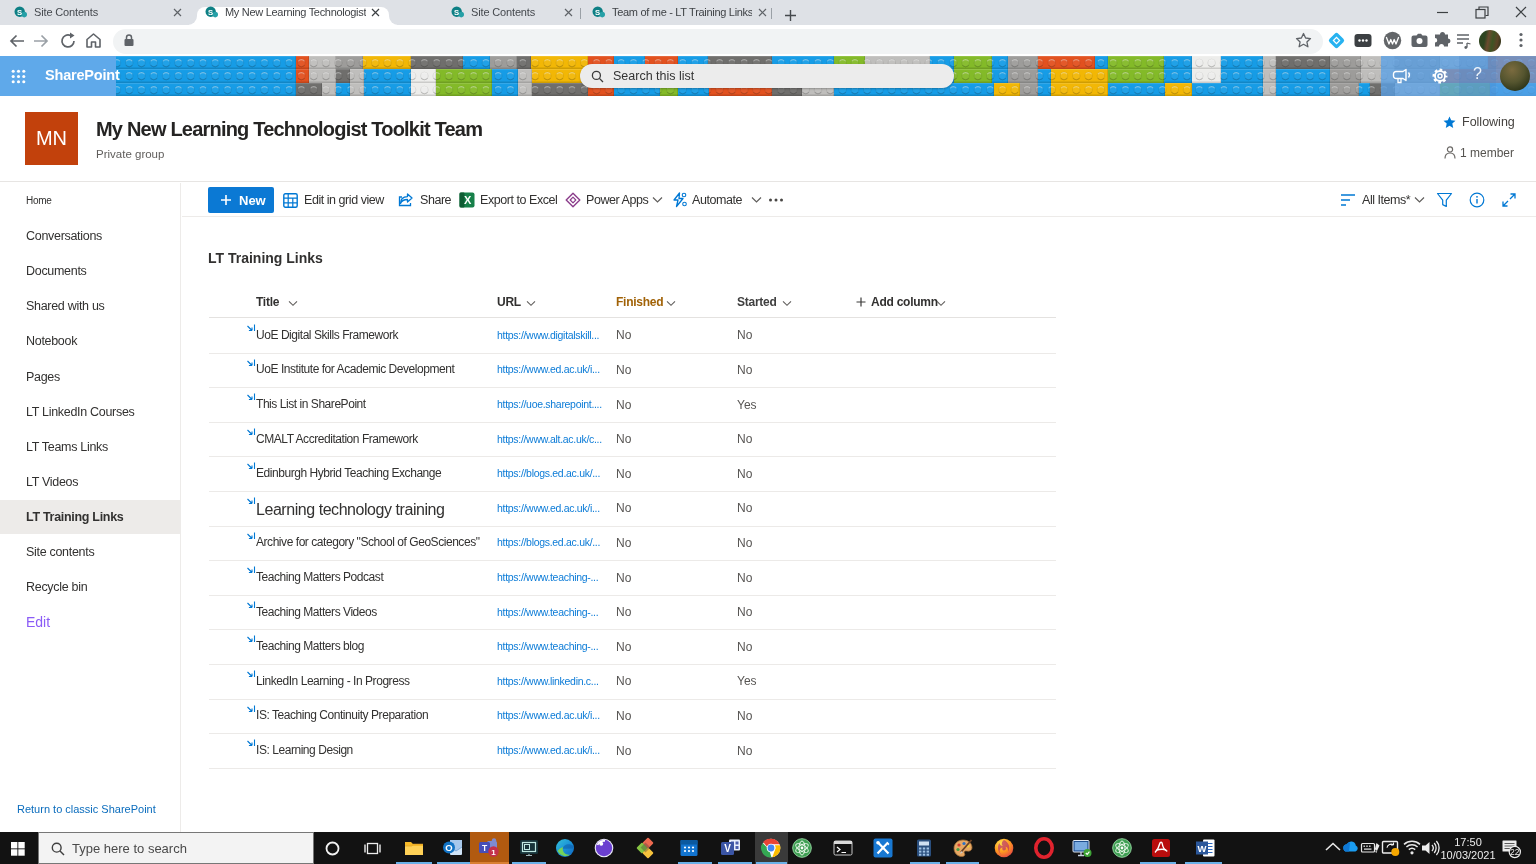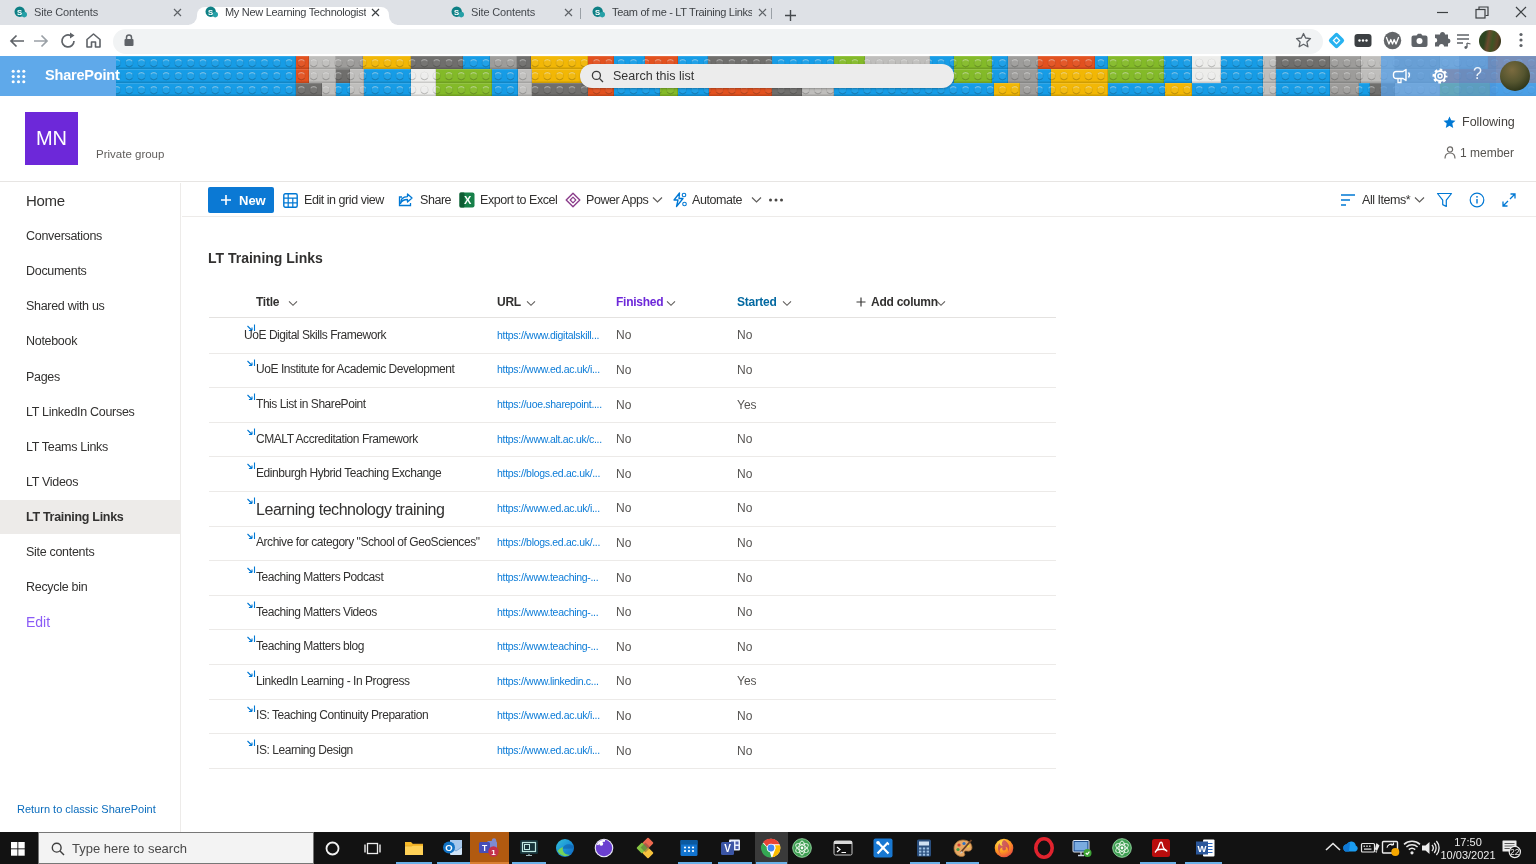--- a/index.html
+++ b/index.html
@@ -955,35 +955,36 @@
           <circle cx="9" cy="9" r="6.2" stroke-width="2.6" stroke-dasharray="2.6 2.27" stroke-dashoffset="1.2"></circle>
           <circle cx="9" cy="9" r="5" stroke-width="1.8"></circle>
           <circle cx="9" cy="9" r="2" stroke-width="1.5"></circle>
         </g>
       </svg>
 <div class="abs" style="left:1473px;top:9px;font-size:16px;color:#eef4fb;font-weight:400">?</div>
 <div class="abs" style="left:1500px;top:5px;width:30px;height:30px;border-radius:50%;background:radial-gradient(circle at 40% 30%,#7b6b3f,#55552f 45%,#2c3318 80%)"></div>
 </div>
 
 <div class="abs" style="left:0;top:96px;width:1536px;height:86px;background:#fff;border-bottom:1px solid #e7e5e3">
-<div class="abs" style="left:25px;top:16px;width:53px;height:53px;background:#6d28d9;color:#fff;font-size:20px;text-align:center;line-height:53px">MN</div>
+<div class="abs" style="left:25px;top:16px;width:53px;height:53px;background:#c2410c;color:#fff;font-size:20px;text-align:center;line-height:53px">MN</div>
+<div class="abs" style="left:96px;top:22px;font-size:20px;font-weight:bold;color:#252423;letter-spacing:-0.8px;white-space:nowrap">My New Learning Technologist Toolkit Team</div>
 <div class="abs" style="left:96px;top:52px;font-size:11.5px;color:#605e5c">Private group</div>
 <svg class="abs" style="left:1443px;top:20px" width="13" height="13" viewBox="0 0 13 13">
         <path d="M6.5 0.5 L8.2 4.3 L12.5 4.8 L9.3 7.6 L10.2 11.9 L6.5 9.7 L2.8 11.9 L3.7 7.6 L0.5 4.8 L4.8 4.3 Z" fill="#0078d4"></path>
       </svg>
 <div class="abs" style="left:1462px;top:19px;font-size:12.5px;color:#45423f">Following</div>
 <svg class="abs" style="left:1444px;top:50px" width="12" height="13" viewBox="0 0 12 13">
         <circle cx="6" cy="3.4" r="2.6" fill="none" stroke="#6b6966" stroke-width="1.2"></circle>
         <path d="M1 12.5 C1 8.8 3 7 6 7 C9 7 11 8.8 11 12.5" fill="none" stroke="#6b6966" stroke-width="1.2"></path>
       </svg>
 <div class="abs" style="left:1460px;top:50px;font-size:12px;color:#55534f">1 member</div>
 </div>
 
 <div class="abs" style="left:0;top:183px;width:181px;height:649px;background:#fff;border-right:1px solid #edebe9">
-<div class="abs" style="left:26px;top:10px;font-size:15px;letter-spacing:-0.3px;font-weight:400;color:#323130;line-height:16px">Home</div>
+<div class="abs" style="left:26px;top:10px;font-size:10px;letter-spacing:-0.3px;font-weight:400;color:#323130;line-height:16px">Home</div>
 <div class="abs" style="left:26px;top:45px;font-size:12.5px;letter-spacing:-0.3px;font-weight:400;color:#323130;line-height:16px">Conversations</div>
 <div class="abs" style="left:26px;top:80px;font-size:12.5px;letter-spacing:-0.3px;font-weight:400;color:#323130;line-height:16px">Documents</div>
 <div class="abs" style="left:26px;top:115px;font-size:12.5px;letter-spacing:-0.3px;font-weight:400;color:#323130;line-height:16px">Shared with us</div>
 <div class="abs" style="left:26px;top:150px;font-size:12.5px;letter-spacing:-0.3px;font-weight:400;color:#323130;line-height:16px">Notebook</div>
 <div class="abs" style="left:26px;top:186px;font-size:12.5px;letter-spacing:-0.3px;font-weight:400;color:#323130;line-height:16px">Pages</div>
 <div class="abs" style="left:26px;top:221px;font-size:12.5px;letter-spacing:-0.3px;font-weight:400;color:#323130;line-height:16px">LT LinkedIn Courses</div>
 <div class="abs" style="left:26px;top:256px;font-size:12.5px;letter-spacing:-0.3px;font-weight:400;color:#323130;line-height:16px">LT Teams Links</div>
 <div class="abs" style="left:26px;top:291px;font-size:12.5px;letter-spacing:-0.3px;font-weight:400;color:#323130;line-height:16px">LT Videos</div>
 <div class="abs" style="left:0;top:317px;width:181px;height:34px;background:#edebe9"></div>
 <div class="abs" style="left:26px;top:326px;font-size:12.5px;letter-spacing:-0.3px;font-weight:600;color:#323130;line-height:16px">LT Training Links</div>
@@ -1058,40 +1059,40 @@
 </div>
 <div class="abs" style="left:208px;top:250px;font-size:14px;font-weight:bold;color:#323130">LT Training Links</div>
 <div class="abs" style="left:256px;top:295px;font-size:12px;letter-spacing:-0.25px;font-weight:600;color:#323130">Title</div>
 <svg class="abs" style="left:288px;top:300px" width="10" height="7" viewBox="0 0 10 7">
       <path d="M1 1.3 L5 5.3 L9 1.3" stroke="#605e5c" stroke-width="1.1" fill="none"></path>
     </svg>
 <div class="abs" style="left:497px;top:295px;font-size:12px;letter-spacing:-0.25px;font-weight:600;color:#323130">URL</div>
 <svg class="abs" style="left:526px;top:300px" width="10" height="7" viewBox="0 0 10 7">
       <path d="M1 1.3 L5 5.3 L9 1.3" stroke="#605e5c" stroke-width="1.1" fill="none"></path>
     </svg>
-<div class="abs" style="left:616px;top:295px;font-size:12px;letter-spacing:-0.25px;font-weight:600;color:#6d28d9">Finished</div>
+<div class="abs" style="left:616px;top:295px;font-size:12px;letter-spacing:-0.25px;font-weight:600;color:#a16207">Finished</div>
 <svg class="abs" style="left:666px;top:300px" width="10" height="7" viewBox="0 0 10 7">
       <path d="M1 1.3 L5 5.3 L9 1.3" stroke="#605e5c" stroke-width="1.1" fill="none"></path>
     </svg>
-<div class="abs" style="left:737px;top:295px;font-size:12px;letter-spacing:-0.25px;font-weight:600;color:#0369a1">Started</div>
+<div class="abs" style="left:737px;top:295px;font-size:12px;letter-spacing:-0.25px;font-weight:600;color:#404040">Started</div>
 <svg class="abs" style="left:782px;top:300px" width="10" height="7" viewBox="0 0 10 7">
       <path d="M1 1.3 L5 5.3 L9 1.3" stroke="#605e5c" stroke-width="1.1" fill="none"></path>
     </svg>
 <svg class="abs" style="left:856px;top:297px" width="10" height="10" viewBox="0 0 10 10">
       <path d="M5 0.5 V9.5 M0.5 5 H9.5" stroke="#3b3a39" stroke-width="1.2"></path>
     </svg>
 <div class="abs" style="left:871px;top:295px;font-size:12px;letter-spacing:-0.25px;font-weight:600;color:#323130">Add column</div>
 <svg class="abs" style="left:936px;top:300px" width="10" height="7" viewBox="0 0 10 7">
       <path d="M1 1.3 L5 5.3 L9 1.3" stroke="#605e5c" stroke-width="1.1" fill="none"></path>
     </svg>
 <div class="abs" style="left:209px;top:317px;width:847px;height:1px;background:#e4e2e0"></div>
 <svg class="abs" style="left:246px;top:323px" width="10" height="10" viewBox="0 0 10 10">
       <path d="M8.5 1.5 V8 M1.5 3 L6 7.5 M6 7.5 V4.4 M6 7.5 H2.9" stroke="#0078d4" stroke-width="1.1" fill="none"></path>
     </svg>
-<div class="abs" style="left:244px;top:327.8px;font-size:12px;color:#323130;letter-spacing:-0.45px">UoE Digital Skills Framework</div>
+<div class="abs" style="left:256px;top:327.8px;font-size:12px;color:#323130;letter-spacing:-0.45px">UoE Digital Skills Framework</div>
 <div class="abs" style="left:497px;top:328.8px;font-size:10.5px;letter-spacing:-0.3px;color:#0b7bd7">https://www.digitalskill...</div>
 <div class="abs" style="left:616px;top:328.3px;font-size:12px;color:#575553">No</div>
 <div class="abs" style="left:737px;top:328.3px;font-size:12px;color:#575553">No</div>
 <div class="abs" style="left:209px;top:352.6px;width:847px;height:1px;background:#eceae8"></div>
 <svg class="abs" style="left:246px;top:358px" width="10" height="10" viewBox="0 0 10 10">
       <path d="M8.5 1.5 V8 M1.5 3 L6 7.5 M6 7.5 V4.4 M6 7.5 H2.9" stroke="#0078d4" stroke-width="1.1" fill="none"></path>
     </svg>
 <div class="abs" style="left:256px;top:362.4px;font-size:12px;color:#323130;letter-spacing:-0.45px">UoE Institute for Academic Development</div>
 <div class="abs" style="left:497px;top:363.4px;font-size:10.5px;letter-spacing:-0.3px;color:#0b7bd7">https://www.ed.ac.uk/i...</div>
 <div class="abs" style="left:616px;top:362.9px;font-size:12px;color:#575553">No</div>

